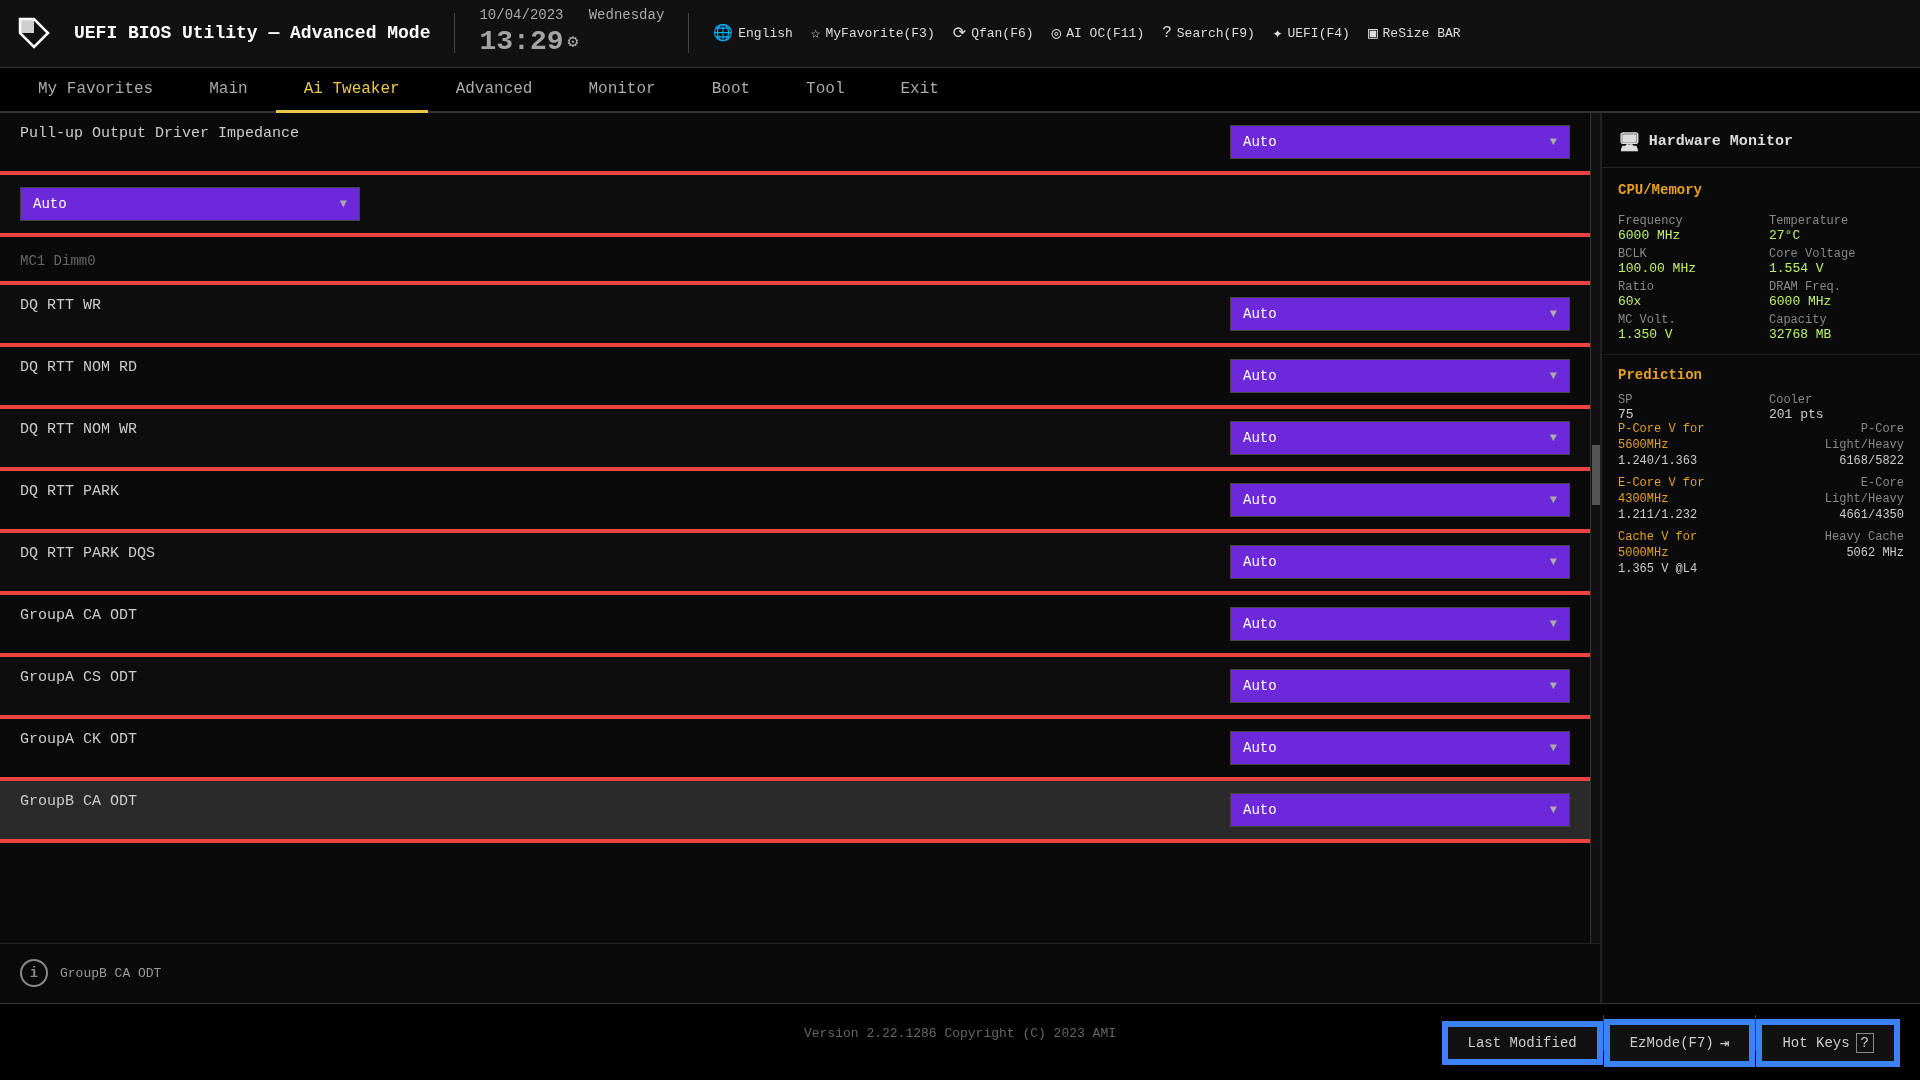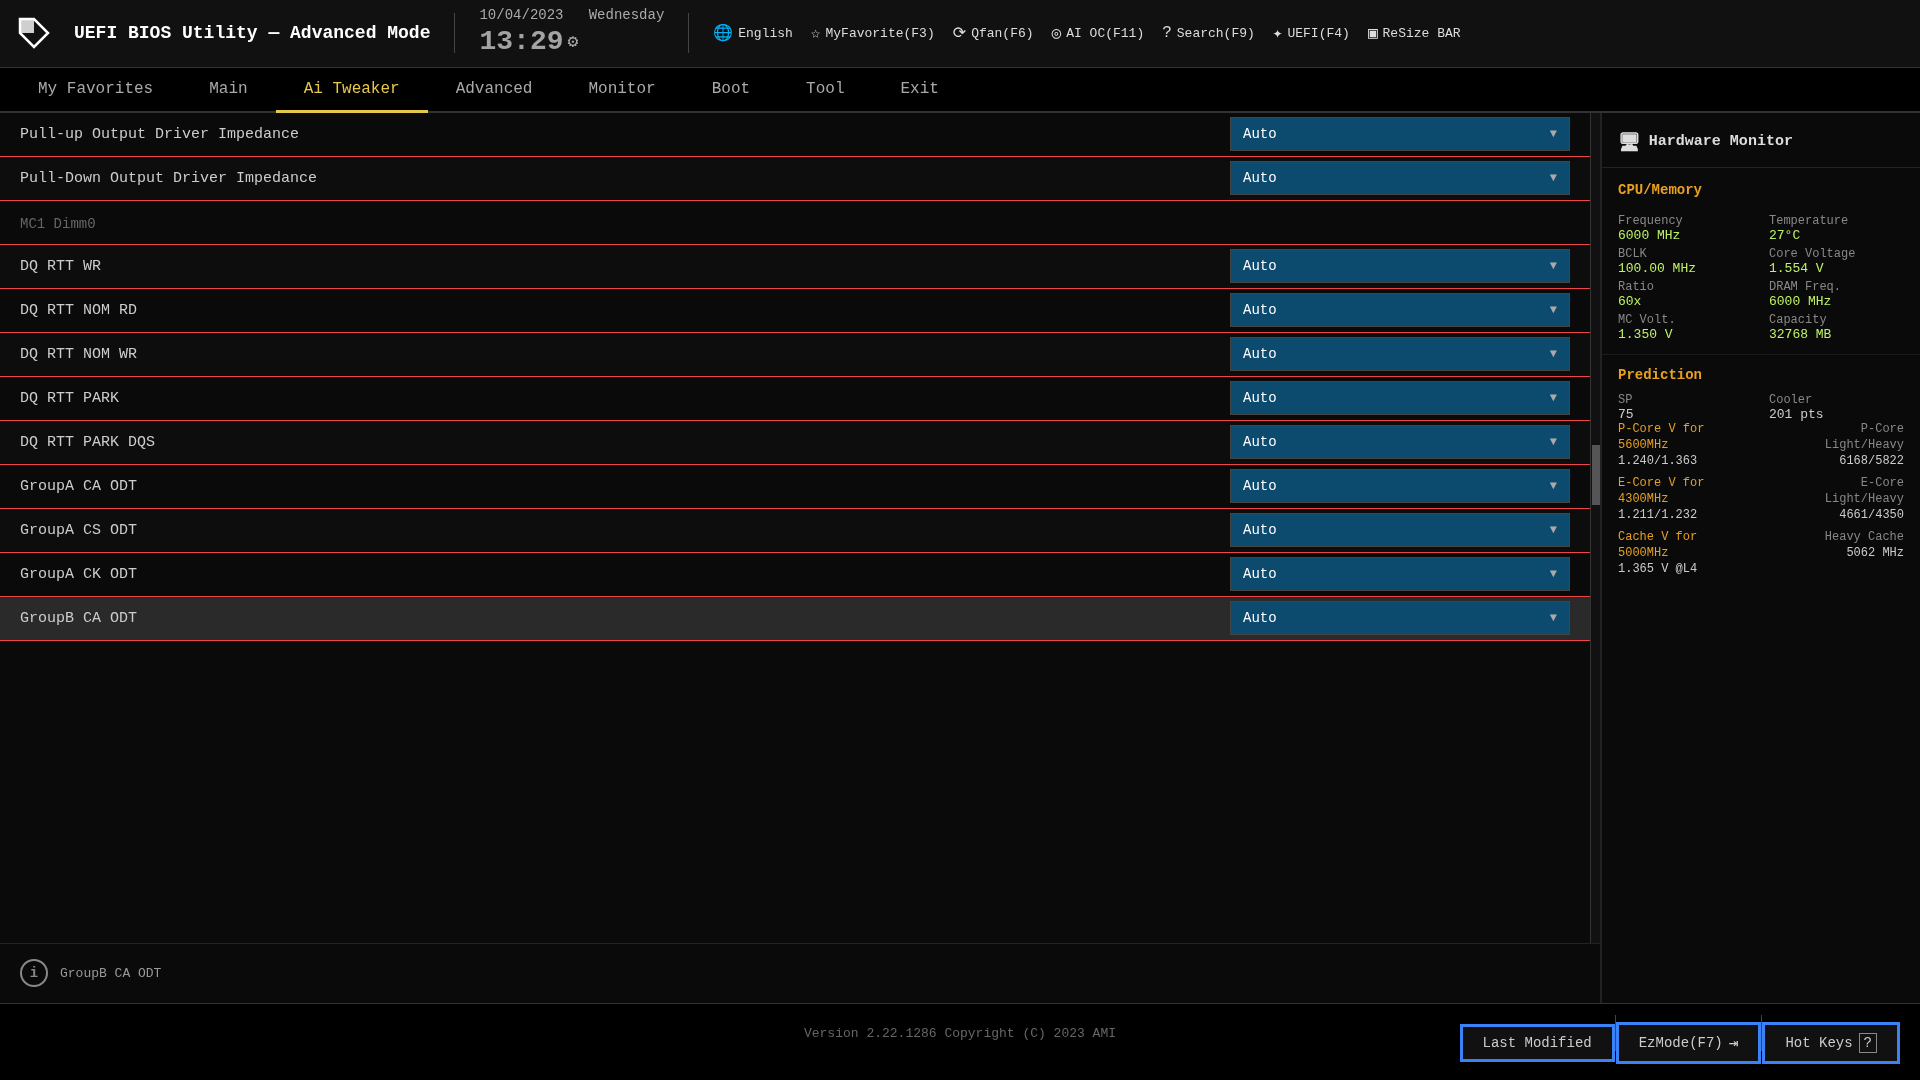--- a/index.html
+++ b/index.html
@@ -102,24 +102,24 @@
       overflow: hidden;
       background: #0a0a0a;
       padding: 0;
     }
 
     .settings-list {
       list-style: none;
     }
     .settings-row {
       display: flex;
-      align-items: center;
-      padding: 2px 20px;
+      align-items: flex-start;
+      padding: 12px 20px;
       min-height: 44px;
-      border-bottom: 1px solid #ef4444;
+      border-bottom: 4px solid #ef4444;
     }
     .settings-row:nth-child(even) {
       background: #0d0d0d;
     }
     .settings-row.selected {
       background: #2a2a2a;
     }
     .settings-row.section-header {
       background: transparent;
     }
@@ -131,21 +131,21 @@
     .row-label.section {
       color: #666;
       font-size: 14px;
       padding-top: 4px;
     }
     .row-control {
       width: 340px;
     }
     .dropdown {
       width: 100%;
-      background: #0c4a6e;
+      background: #6d28d9;
       border: 1px solid #444;
       color: #fff;
       padding: 8px 12px;
       font-size: 14px;
       font-family: 'Courier New', monospace;
       display: flex;
       align-items: center;
       justify-content: space-between;
       cursor: pointer;
     }
@@ -303,21 +303,21 @@
     }
     .footer-right {
       display: flex;
       align-items: center;
       gap: 0;
       flex: 1;
       justify-content: flex-end;
     }
     .footer-btn {
       padding: 8px 20px;
-      border: 3px solid #3b82f6;
+      border: 6px solid #3b82f6;
       color: #ccc;
       font-size: 14px;
       cursor: pointer;
       background: #111;
       display: flex;
       align-items: center;
       gap: 6px;
       margin-top: 19px;
     }
     .footer-sep {
@@ -420,21 +420,20 @@
           <span class="row-label">Pull-up Output Driver Impedance</span>
           <div class="row-control">
             <div class="dropdown">
               <span>Auto</span>
               <span class="dropdown-arrow">▼</span>
             </div>
           </div>
         </li>
 
         <li class="settings-row">
-          <span class="row-label">Pull-Down Output Driver Impedance</span>
           <div class="row-control">
             <div class="dropdown">
               <span>Auto</span>
               <span class="dropdown-arrow">▼</span>
             </div>
           </div>
         </li>
 
         <li class="settings-row section-header">
           <span class="row-label section">MC1 Dimm0</span>

